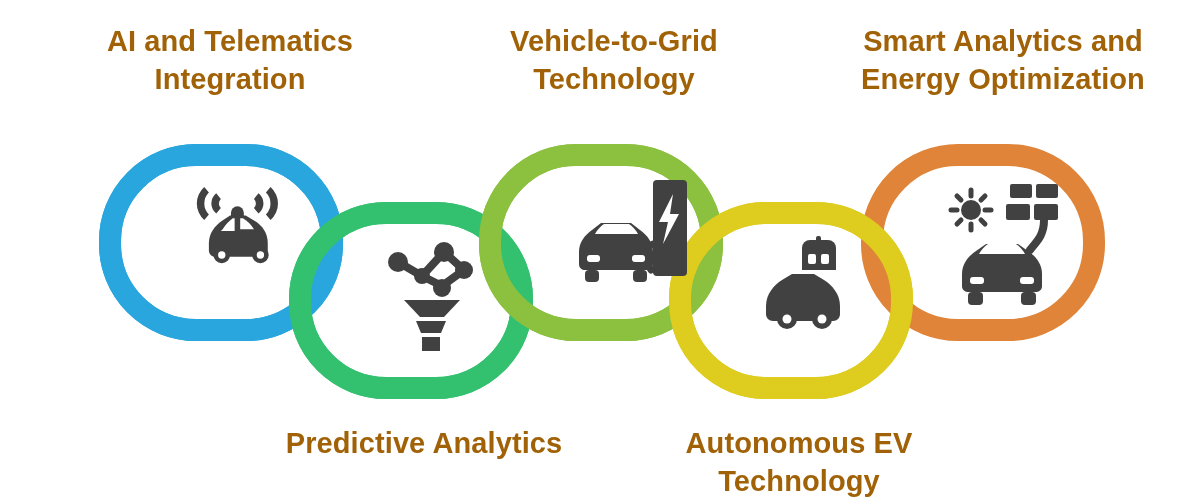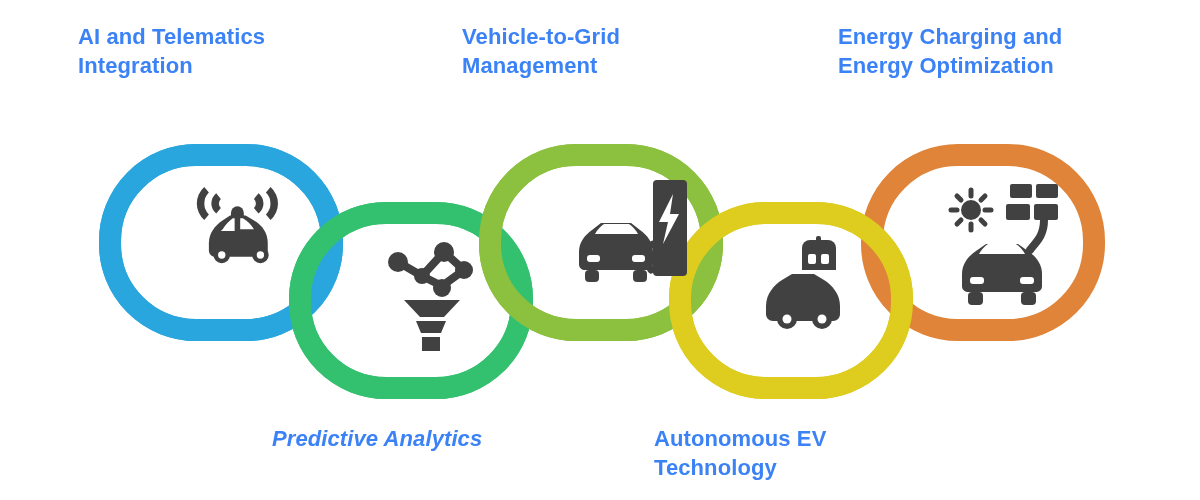--- a/index.html
+++ b/index.html
@@ -20,32 +20,32 @@
   }
   .chain-svg {
     position: absolute;
     left: 0;
     top: 0;
     width: 1200px;
     height: 500px;
   }
   .label {
     position: absolute;
-    text-align: left;
+    text-align: center;
     font-weight: bold;
-    font-size: 22px;
+    font-size: 29px;
     line-height: 1.32;
-    color: #3b82f6;
+    color: #a16207;
     letter-spacing: 0.1px;
     white-space: pre-line;
   }
   .label-above-1 { left: 78px;  top: 22px;  width: 304px; }
   .label-above-2 { left: 462px; top: 22px;  width: 304px; }
   .label-above-3 { left: 838px; top: 22px;  width: 330px; }
-  .label-below-1 { left: 272px; top: 424px; width: 304px; font-style: italic; }
+  .label-below-1 { left: 272px; top: 424px; width: 304px; }
   .label-below-2 { left: 654px; top: 424px; width: 290px; }
 </style>
 </head>
 <body>
 
 <div id="diagram">
 
   <svg class="chain-svg" viewBox="0 0 1200 500">
     <defs>
 
@@ -196,20 +196,20 @@
       <rect x="72" y="99" width="14" height="7" rx="3" fill="#ffffff"></rect>
 
       <rect x="20" y="114" width="15" height="13" rx="4"></rect>
       <rect x="73" y="114" width="15" height="13" rx="4"></rect>
     </g>
   </svg>
 
   <div class="label label-above-1">AI and Telematics
 Integration</div>
   <div class="label label-above-2">Vehicle-to-Grid
-Management</div>
-  <div class="label label-above-3">Energy Charging and
+Technology</div>
+  <div class="label label-above-3">Smart Analytics and
 Energy Optimization</div>
   <div class="label label-below-1">Predictive Analytics</div>
   <div class="label label-below-2">Autonomous EV
 Technology</div>
 
 </div>
 
 </body></html>

